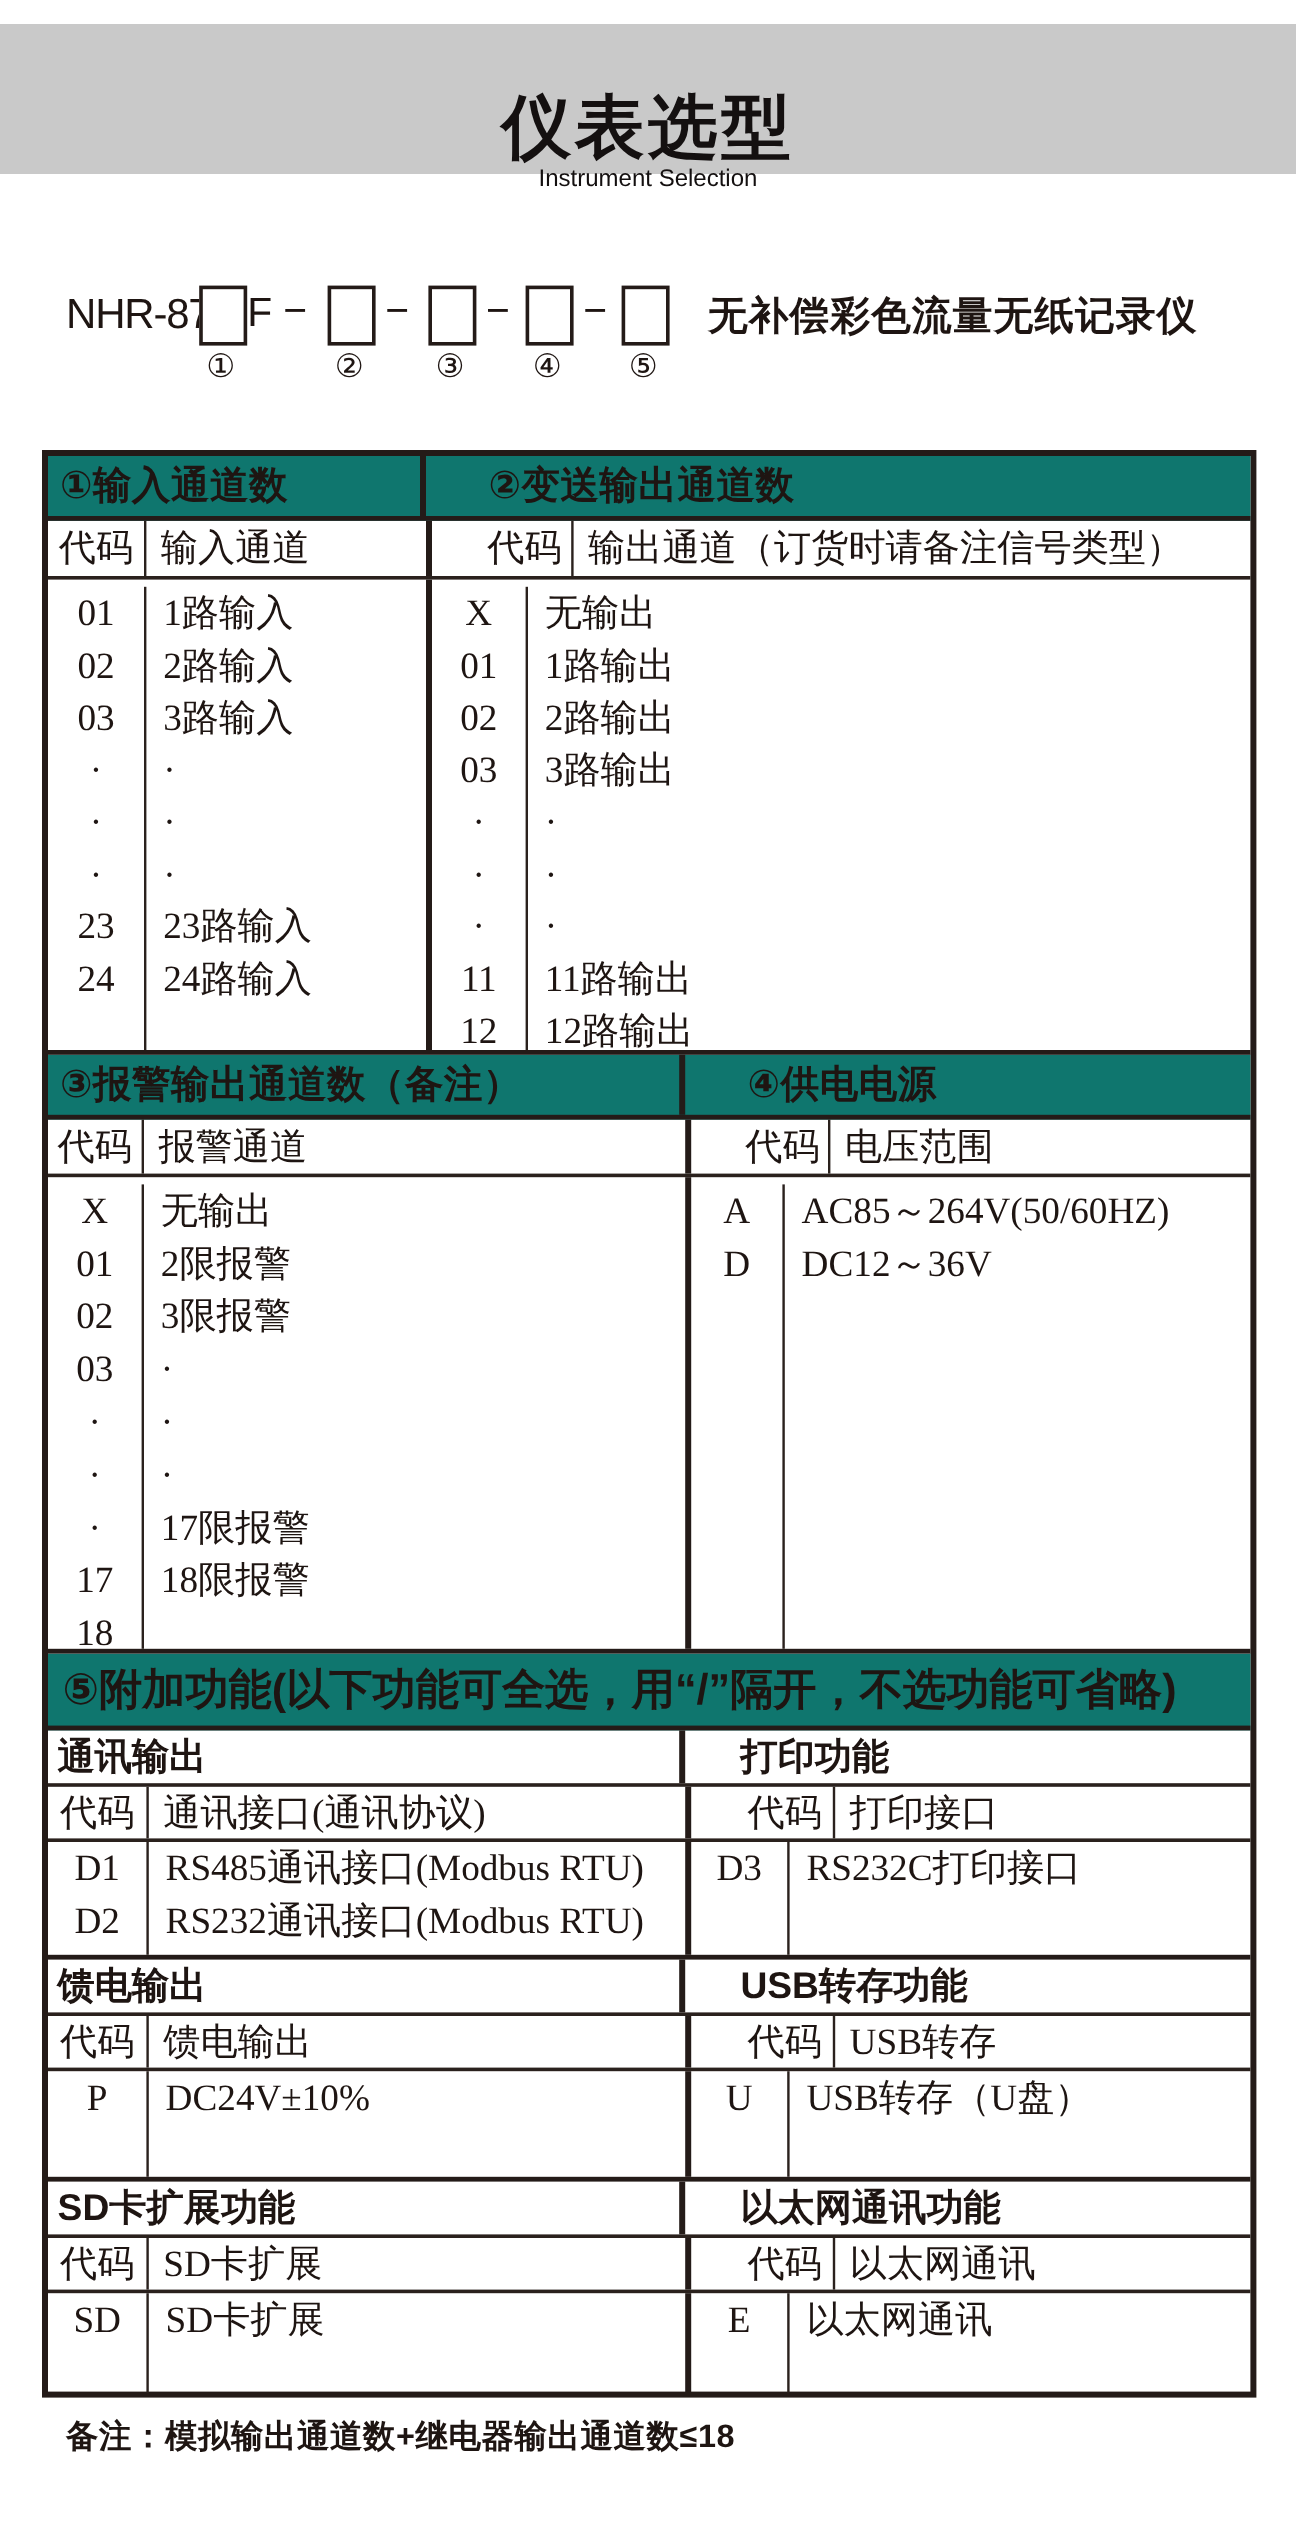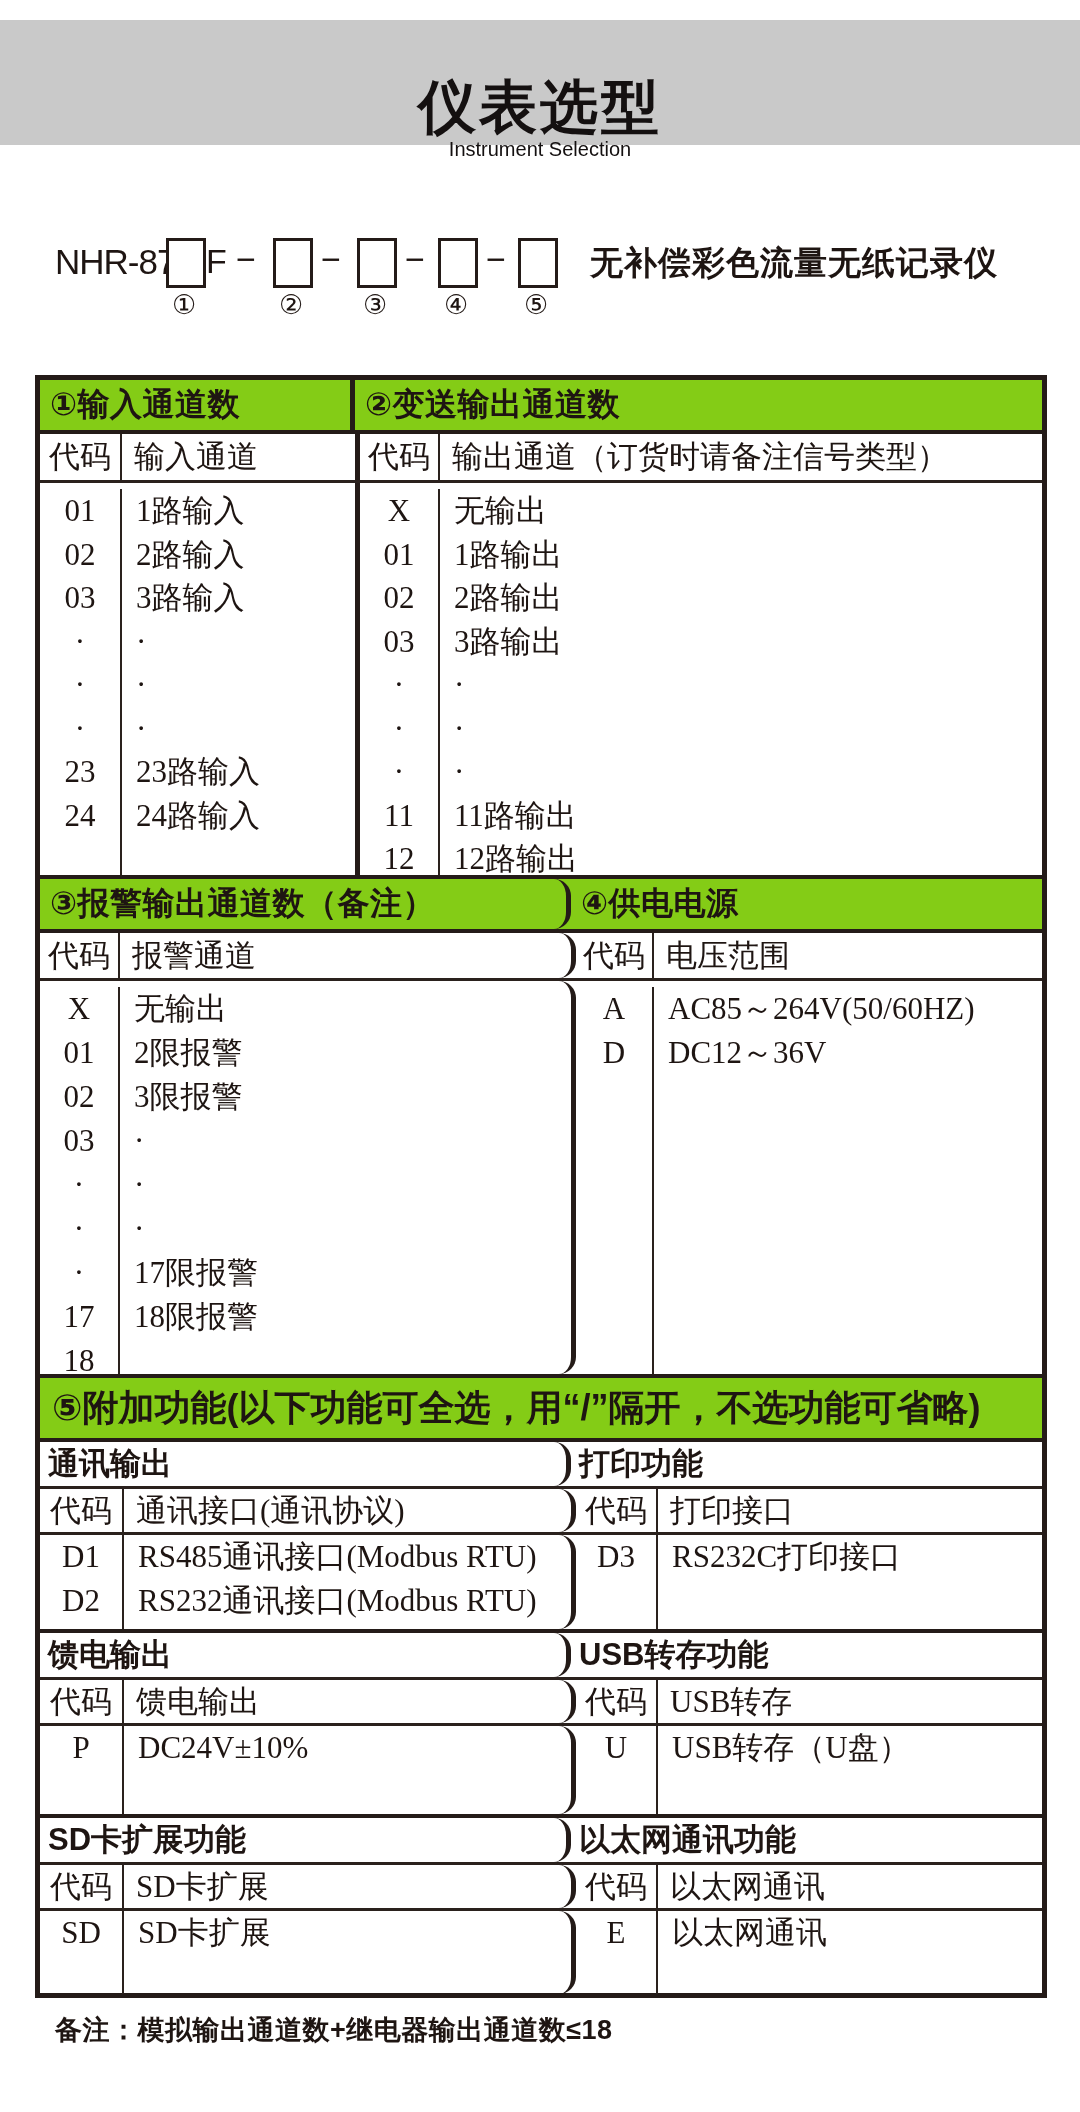--- a/index.html
+++ b/index.html
@@ -26,39 +26,39 @@
   .n1{left:184px}.n2{left:291px}.n3{left:375px}.n4{left:456px}.n5{left:536px}
   
   .sel-table{
     position:absolute;left:35px;top:375px;width:1012px;height:1623px;
     border:5px solid #241b18;box-sizing:border-box;background:#fff;
   }
   .row{display:flex;flex-direction:row;min-width:0;}
   .grow{flex:1 1 auto;min-width:0;}
   
   .bb4{border-bottom:4px solid #241b18;}
-  .bb3{border-bottom:3px solid #2a211d;}
+  .bb3{border-bottom:3px solid #2a211d;gap:38px;}
   
   .h-band12{height:50px}.h-sub12{height:46px}.h-body12{height:392px}
   .h-band34{height:50px}.h-sub34{height:45px}.h-body34{height:393px}
   .h-band5{height:60px}
   .h-title{height:44px}.h-sub5{height:43px}
   .h-tbody1{height:94px}.h-tbody2{height:88px}.h-tbody3{height:83px}
   
   .halfL12{width:315px;border-right:5px solid #241b18;flex:0 0 auto;box-sizing:content-box;}
-  .halfL34{width:531px;border-right:5px solid #241b18;flex:0 0 auto;box-sizing:content-box;border-radius:17px;}
+  .halfL34{width:531px;border-right:5px solid #241b18;flex:0 0 auto;box-sizing:content-box;}
   
   .ccL12{width:80px;border-right:2px solid #2a211d;flex:0 0 auto;}
   .ccR12{width:78px;border-right:2px solid #2a211d;flex:0 0 auto;}
   .ccL34{width:78px;border-right:2px solid #2a211d;flex:0 0 auto;}
   .ccR34{width:76px;border-right:2px solid #2a211d;flex:0 0 auto;}
   .ccL5{width:82px;border-right:2px solid #2a211d;flex:0 0 auto;}
   .ccR5{width:80px;border-right:2px solid #2a211d;flex:0 0 auto;}
   
-  .band{background:#84cc16;}
+  .band{background:#0f766e;gap:42px;}
   .band-cell{font-weight:bold;font-size:32px;display:flex;align-items:center;padding-left:10px;box-sizing:border-box;letter-spacing:0.5px;}
   .band5-cell{font-weight:bold;font-size:36px;display:flex;align-items:center;padding-left:12px;letter-spacing:0;white-space:nowrap;}
   
   .serif{font-family:"Liberation Serif","DejaVu Serif",serif;}
   .sub-cell{font-size:31px;display:flex;align-items:center;justify-content:center;white-space:nowrap;}
   .sub-desc{font-size:31px;display:flex;align-items:center;padding-left:12px;box-sizing:border-box;white-space:nowrap;overflow:hidden;}
   
   .t-title{font-weight:bold;font-size:31px;display:flex;align-items:center;padding-left:8px;box-sizing:border-box;}
   
   .tbodyx{position:relative;}

